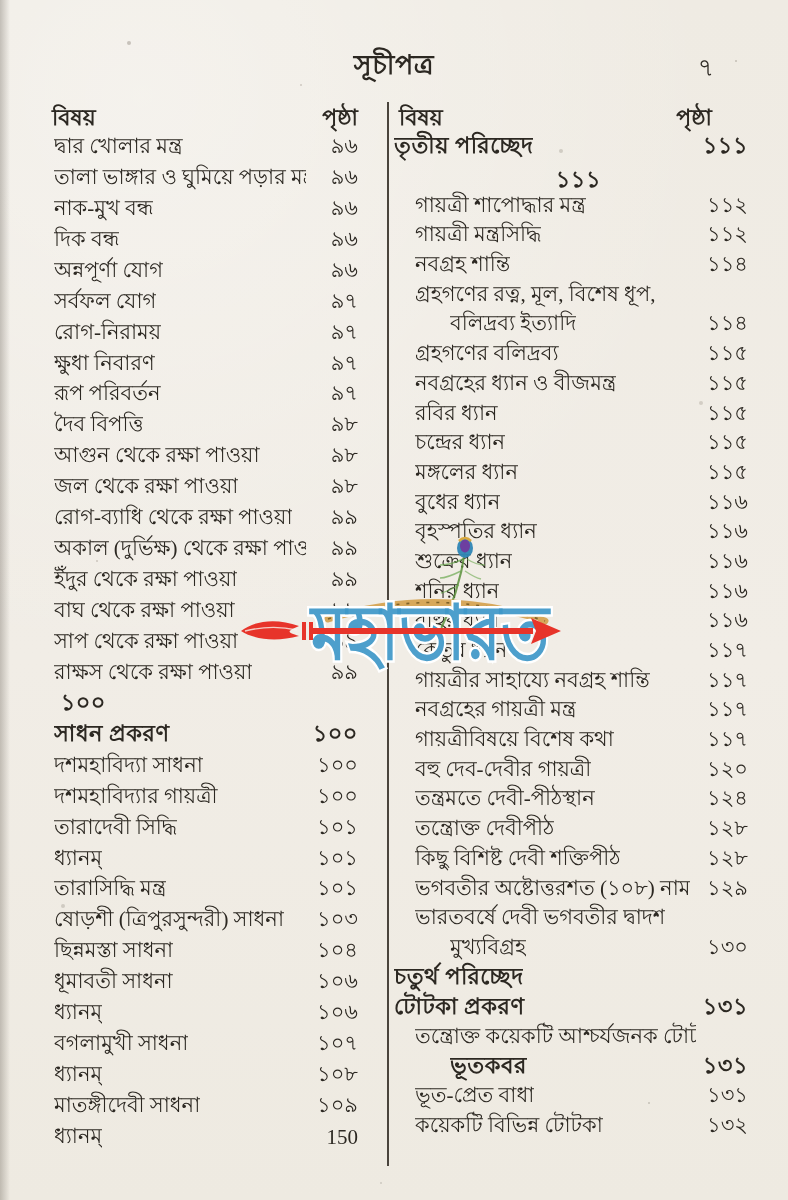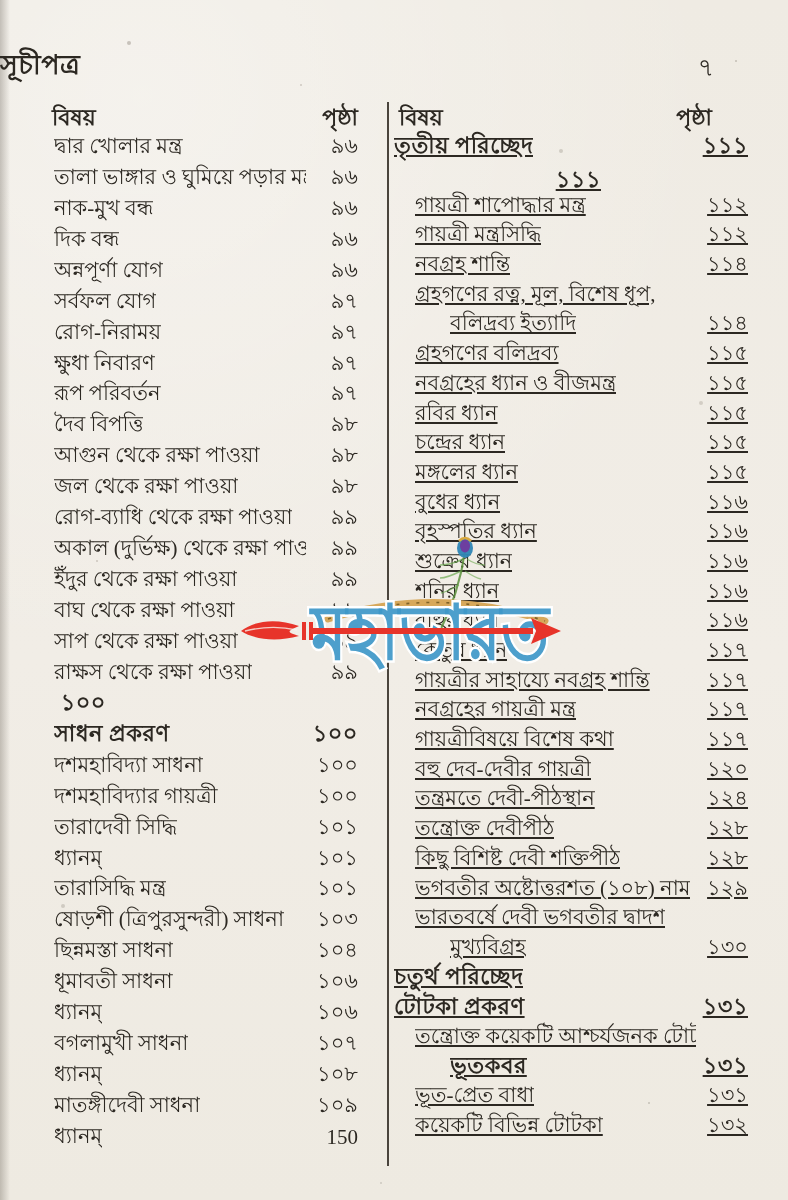--- a/index.html
+++ b/index.html
@@ -27,21 +27,21 @@
       300px 84px 0 0 rgba(95,85,72,.25),
       560px 150px 0 1px rgba(95,85,72,.22),
       735px 60px 0 0 rgba(95,85,72,.3),
       700px 402px 0 1px rgba(95,85,72,.2),
       96px 560px 0 0 rgba(95,85,72,.25),
       62px 905px 0 1px rgba(95,85,72,.22),
       648px 1102px 0 0 rgba(95,85,72,.28),
       380px 1182px 0 0 rgba(95,85,72,.22);
   }
   .page-title{
-    position:absolute;top:44px;left:0;right:0;
+    position:absolute;top:44px;left:0;right:0;text-align:center;
     font-size:27px;font-weight:bold;letter-spacing:.5px;
   }
   .folio{
     position:absolute;top:48px;right:74px;font-size:25px;
   }
   .divider{
     position:absolute;left:387px;top:102px;width:2px;height:1064px;
     background:#4a443c;
   }
   .col{position:absolute;top:100px;}
@@ -52,21 +52,21 @@
     font-weight:bold;font-size:22px;height:32px;
   }
   #left-col .col-header{padding-left:12px;}
   #right-col .col-header{padding-left:6px;padding-right:36px;}
   .rows{display:block;}
   .toc-row{
     display:flex;justify-content:space-between;align-items:center;
     font-size:21px;white-space:nowrap;
   }
   #left-rows .toc-row{height:30.95px;padding-left:14px;}
-  #right-rows .toc-row{height:29.7px;padding-left:22px;text-decoration:underline;}
+  #right-rows .toc-row{height:29.7px;padding-left:22px;}
   .toc-row.bold{font-weight:bold;font-size:22.5px;letter-spacing:.5px;}
   #right-rows .indent-0{padding-left:1px;}
   #right-rows .indent-1{padding-left:9px;flex-direction:column;}
   #right-rows .indent-3{padding-left:57px;}
   .toc-page{min-width:46px;text-align:right;flex:0 0 auto;padding-left:6px;}
   .toc-label{flex:0 1 auto;overflow:hidden;}
   .watermark{
     position:absolute;left:225px;top:535px;width:345px;height:150px;
     pointer-events:none;
   }

